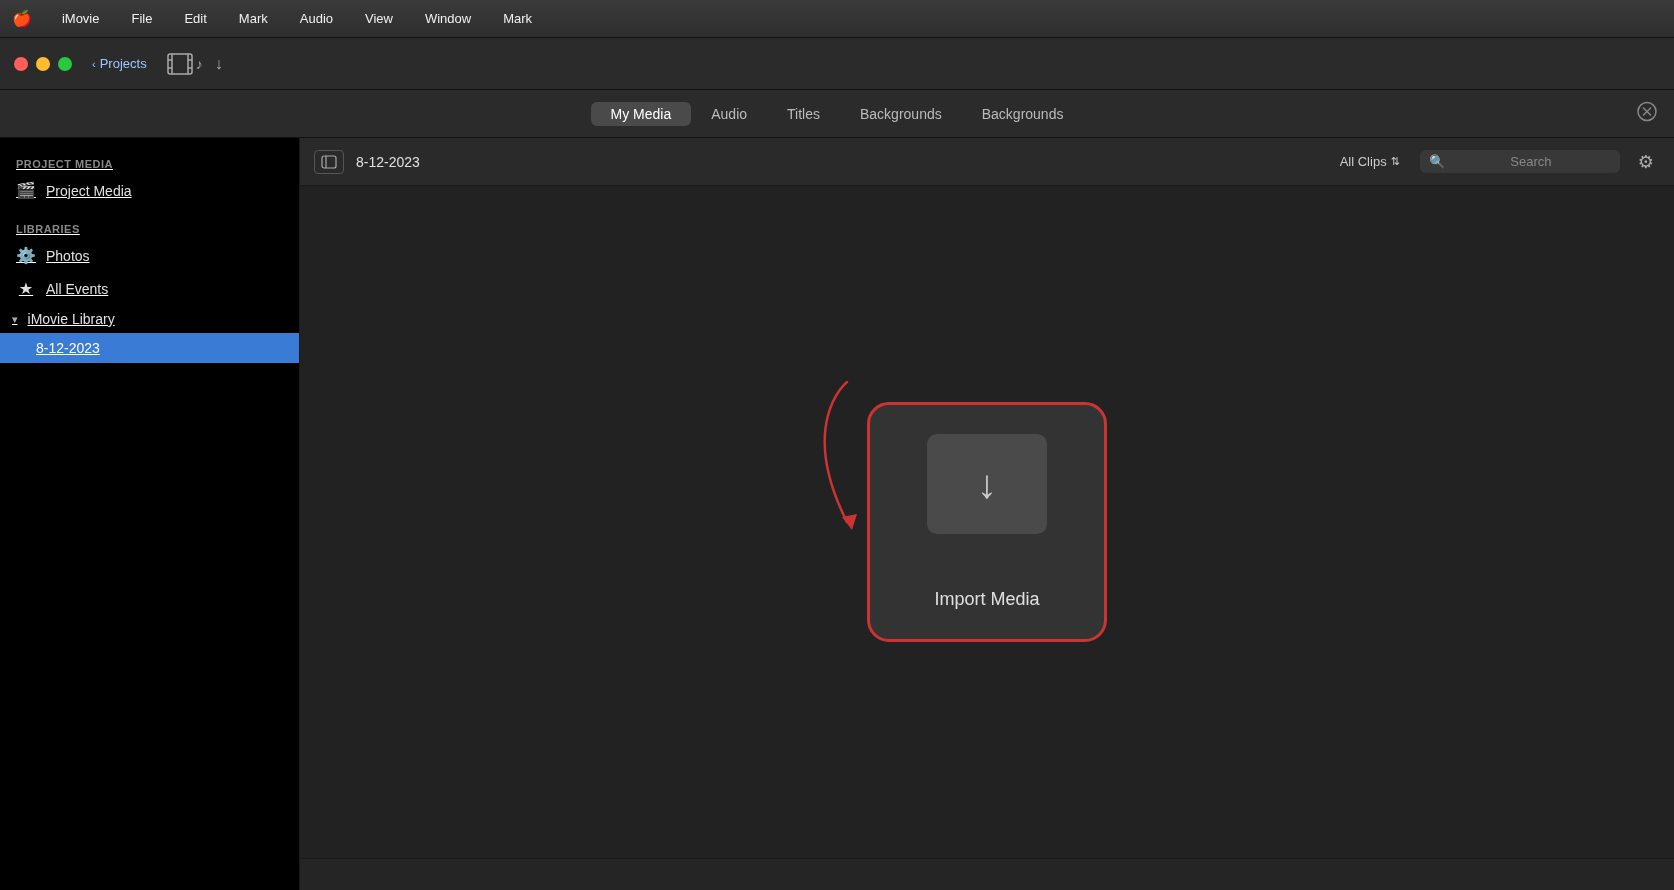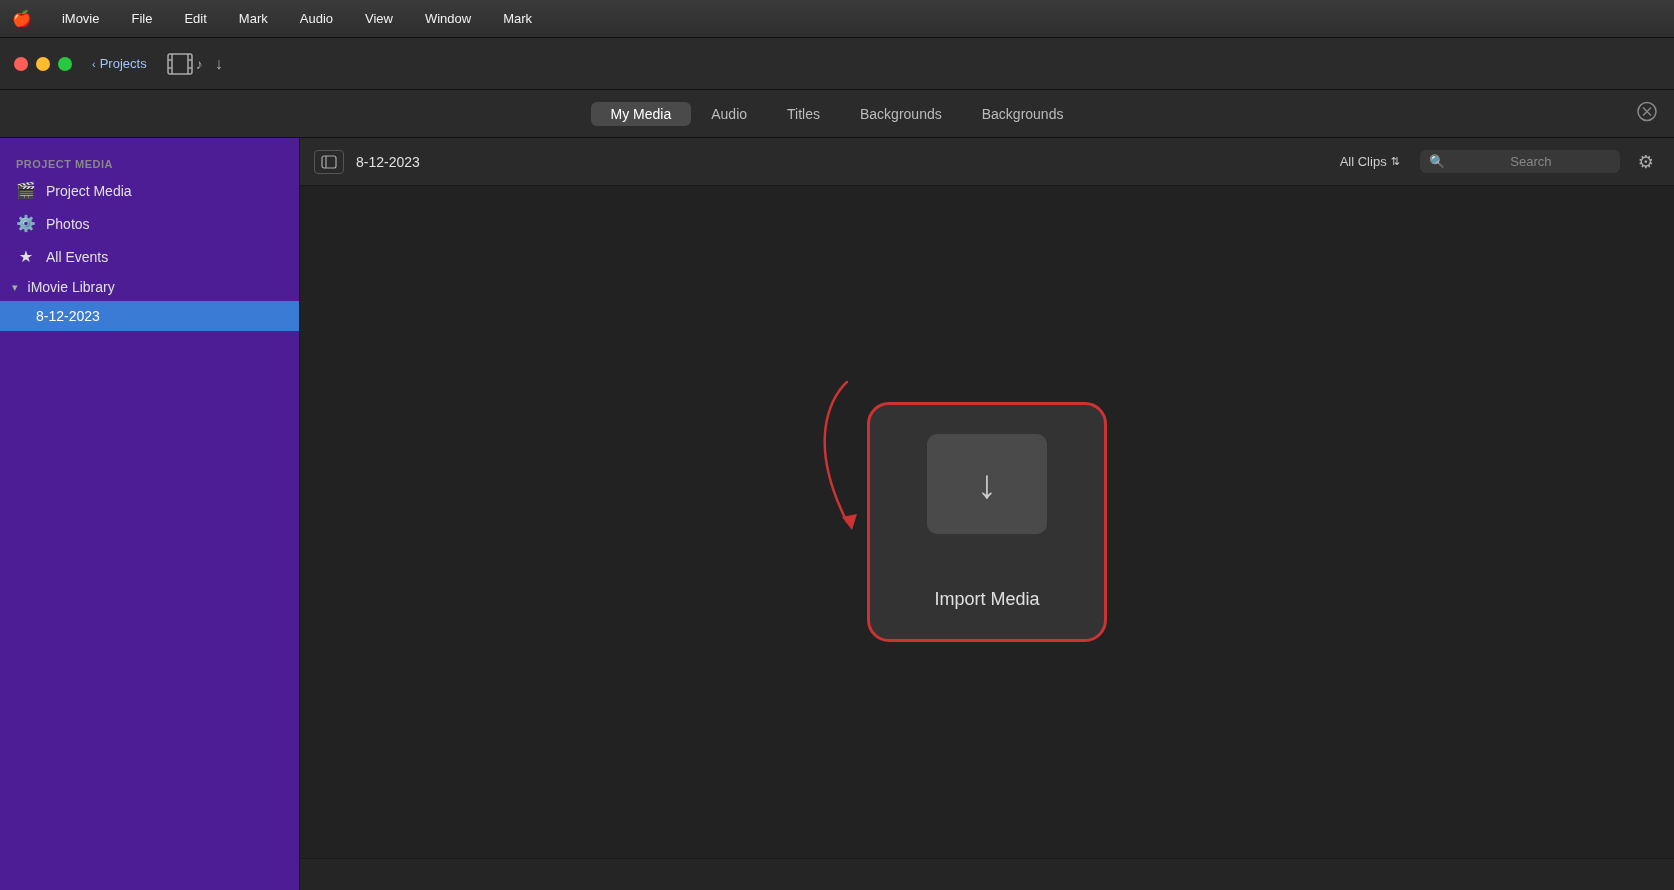--- a/index.html
+++ b/index.html
@@ -128,24 +128,25 @@
     
     .main-layout {
       display: flex;
       width: 100%;
       height: calc(890px - 38px - 52px - 48px);
     }
 
     
     .sidebar {
       width: 300px;
-      background: #4c1d95;
+      background: #000000;
       border-right: 1px solid #1a1a1a;
       padding: 14px 0;
       flex-shrink: 0;
+      text-decoration: underline;
     }
     .sidebar-section-title {
       font-size: 11px;
       font-weight: 700;
       color: #888;
       padding: 6px 16px 4px;
       letter-spacing: 0.5px;
       text-transform: uppercase;
     }
     .sidebar-item {
@@ -388,20 +389,21 @@
 
 <div class="main-layout">
 
   <div class="sidebar">
     <div class="sidebar-section-title">PROJECT MEDIA</div>
     <div class="sidebar-item">
       <span class="item-icon">🎬</span>
       <span>Project Media</span>
     </div>
 
+    <div class="sidebar-section-title" style="margin-top:10px;">LIBRARIES</div>
     <div class="sidebar-item">
       <span class="item-icon">⚙️</span>
       <span>Photos</span>
     </div>
     <div class="sidebar-item">
       <span class="item-icon">★</span>
       <span>All Events</span>
     </div>
 
     <div class="sidebar-item library-header">

